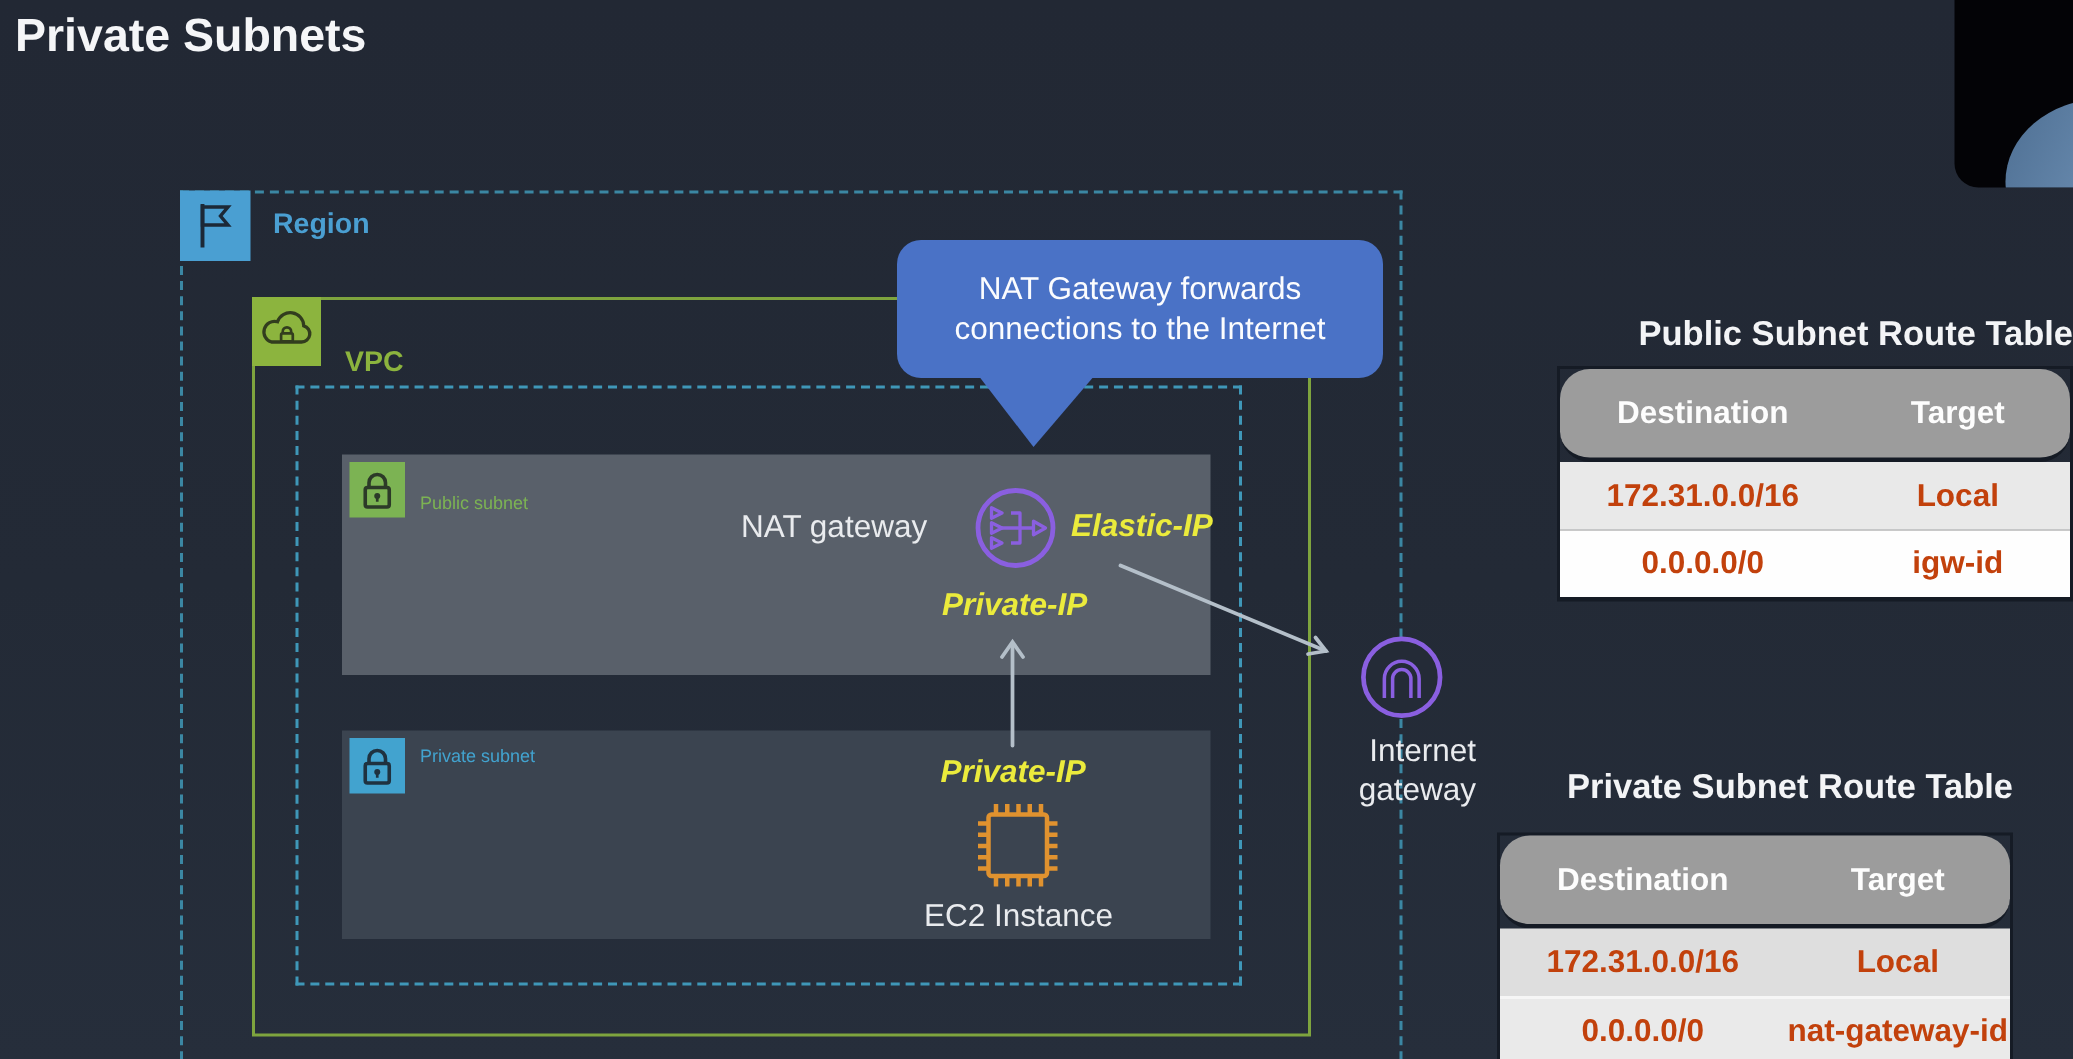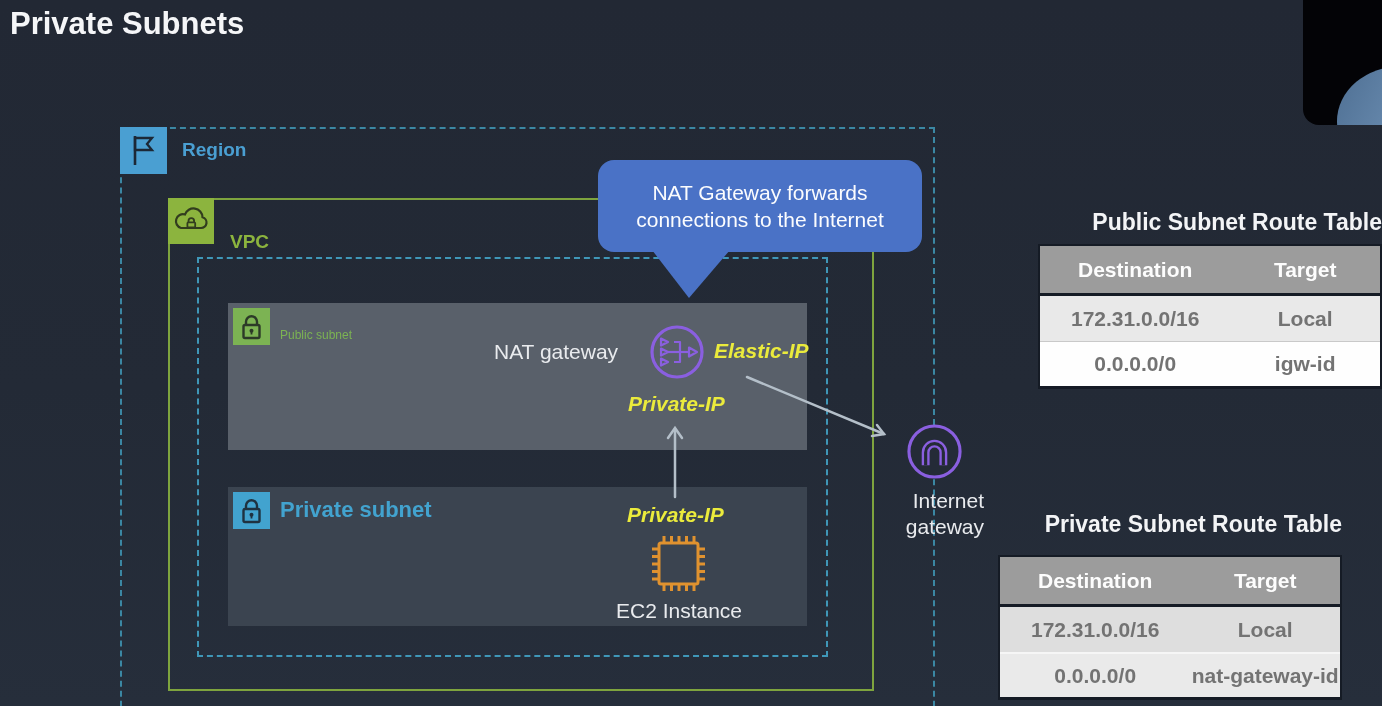--- a/index.html
+++ b/index.html
@@ -20,21 +20,21 @@
   .region-icon{left:120px;top:127px;width:47px;height:47px;background:#4a9fd2;}
   .region-label{position:absolute;left:182px;top:139px;font-size:19px;font-weight:600;color:#4a9fd2;}
   .vpc-icon{left:168px;top:198px;width:46px;height:46px;background:#8cb43e;}
   .vpc-label{position:absolute;left:230px;top:211px;font-size:19px;font-weight:700;color:#8cb43e;margin-top:20px;}
   
   .public-subnet{position:absolute;left:228px;top:303px;width:579px;height:147px;background:#59606a;}
   .pub-lock{left:233px;top:308px;width:37px;height:37px;background:#7cb353;}
   .pub-label{position:absolute;left:280px;top:328px;font-size:12px;font-weight:400;color:#7cb353;}
   .private-subnet{position:absolute;left:228px;top:487px;width:579px;height:139px;background:#3b4450;}
   .priv-lock{left:233px;top:492px;width:37px;height:37px;background:#42a3cf;}
-  .priv-label{position:absolute;left:280px;top:497px;font-size:22px;font-weight:700;color:#42a3cf;}
+  .priv-label{position:absolute;left:280px;top:497px;font-size:12px;font-weight:400;color:#42a3cf;}
   
   .natgw-text{position:absolute;left:494px;top:340px;font-size:21px;color:#e9ebee;}
   .natgw-icon{position:absolute;left:649px;top:324px;width:56px;height:56px;}
   .ip-label{position:absolute;font-size:21px;font-weight:700;font-style:italic;color:#ebeb3c;}
   .elastic-ip{left:714px;top:339px;}
   .priv-ip-a{left:628px;top:392px;}
   .priv-ip-b{left:627px;top:503px;}
   .ec2-icon{position:absolute;left:646px;top:533px;width:64px;height:62px;}
   .ec2-label{position:absolute;left:597px;top:599px;width:164px;text-align:center;font-size:21px;color:#e9ebee;}
   .igw-icon{position:absolute;left:906px;top:423px;width:57px;height:57px;}
@@ -48,25 +48,25 @@
   
   .arrows{position:absolute;left:0;top:0;width:1382px;height:706px;pointer-events:none;}
   
   .rt{position:absolute;width:344px;}
   .rt-public{left:1038px;top:207px;}
   .rt-private{left:998px;top:509px;}
   .rt-title{text-align:right;font-size:23px;font-weight:600;color:#f3f4f6;line-height:30px;white-space:nowrap;}
   .rt-table{border:2px solid #151b25;border-bottom-width:3px;}
   .rt-public .rt-table{margin-top:7px;}
   .rt-private .rt-table{margin-top:16px;}
-  .rt-header{display:flex;height:50px;background:#9c9c9c;border-bottom:3px solid #151b25;}
+  .rt-header{display:flex;height:62px;background:#9c9c9c;border-bottom:3px solid #151b25;border-radius:20px;}
   .rt-row{display:flex;height:45px;}
   .rt-header div,.rt-row div{display:flex;align-items:center;justify-content:center;font-size:21px;}
   .rt-header div{color:#fdfdfd;font-weight:700;}
-  .rt-row div{color:#737373;font-weight:600;}
+  .rt-row div{color:#c2410c;font-weight:600;}
   .c-dest{flex:0 0 56%;}
   .c-target{flex:0 0 44%;}
   .rt-public .row-0{background:#e9e9e9;}
   .rt-public .row-1{background:#fefefe;border-top:1px solid #c9c9c9;}
   .rt-private .row-0{background:#dedede;}
   .rt-private .row-1{background:#eaeaea;border-top:2px solid #f6f6f6;}
   
   .webcam{position:absolute;left:1303px;top:-16px;width:95px;height:141px;background:#030306;border-radius:16px;overflow:hidden;}
   .shoulder{position:absolute;left:34px;top:82px;width:130px;height:110px;border-radius:50%;
     background:linear-gradient(115deg,#4e6f93 0%,#6b8db1 55%,#80a0c0 100%);}

